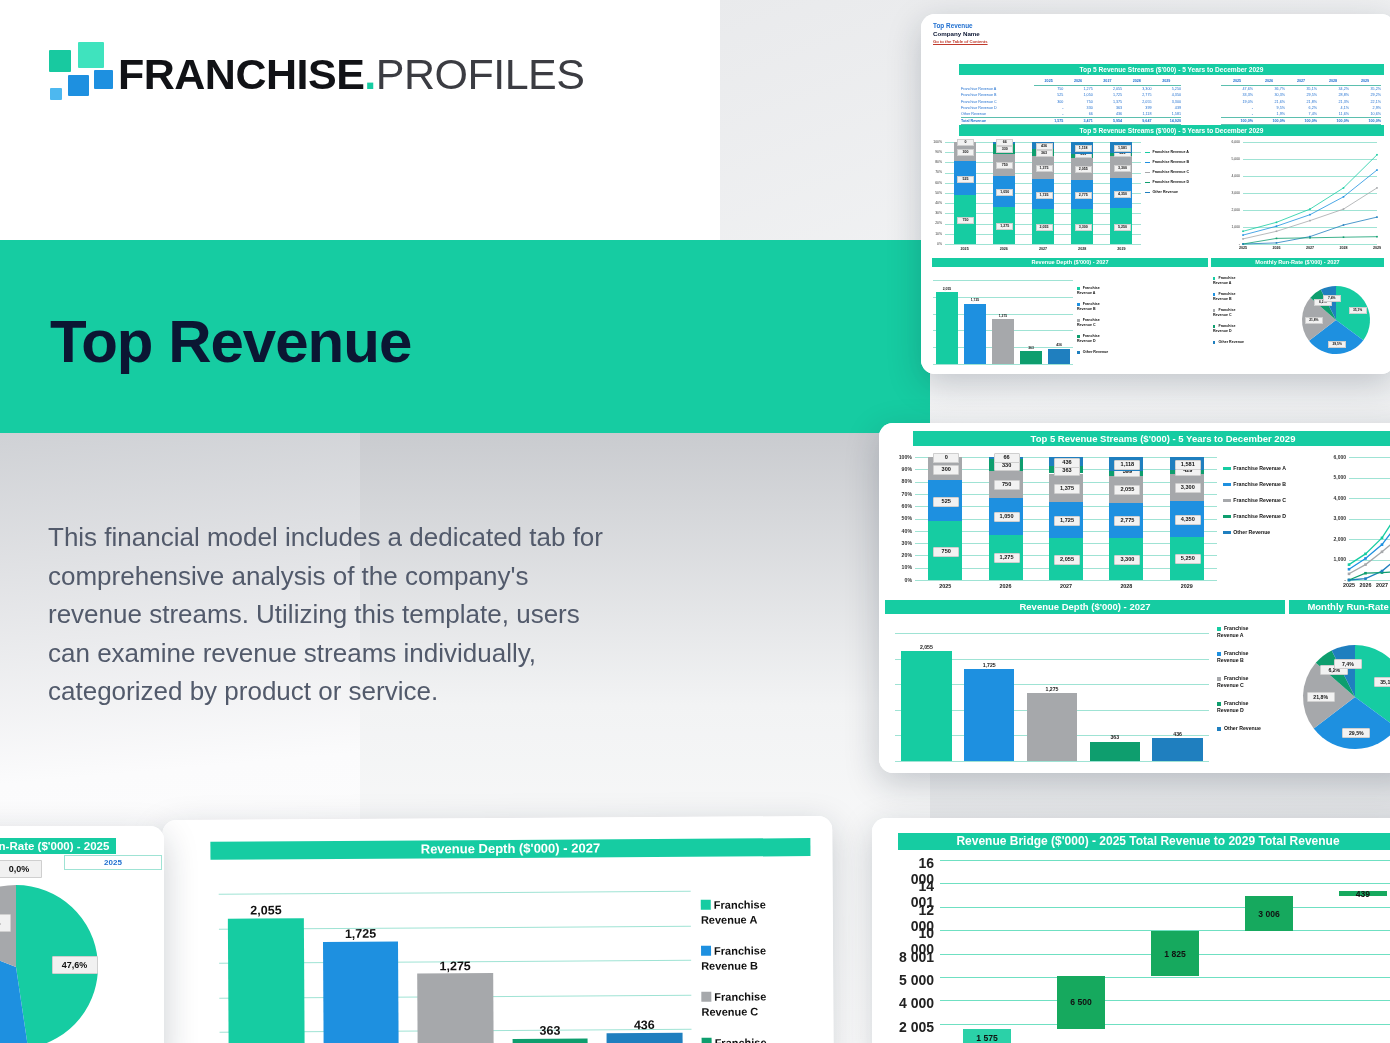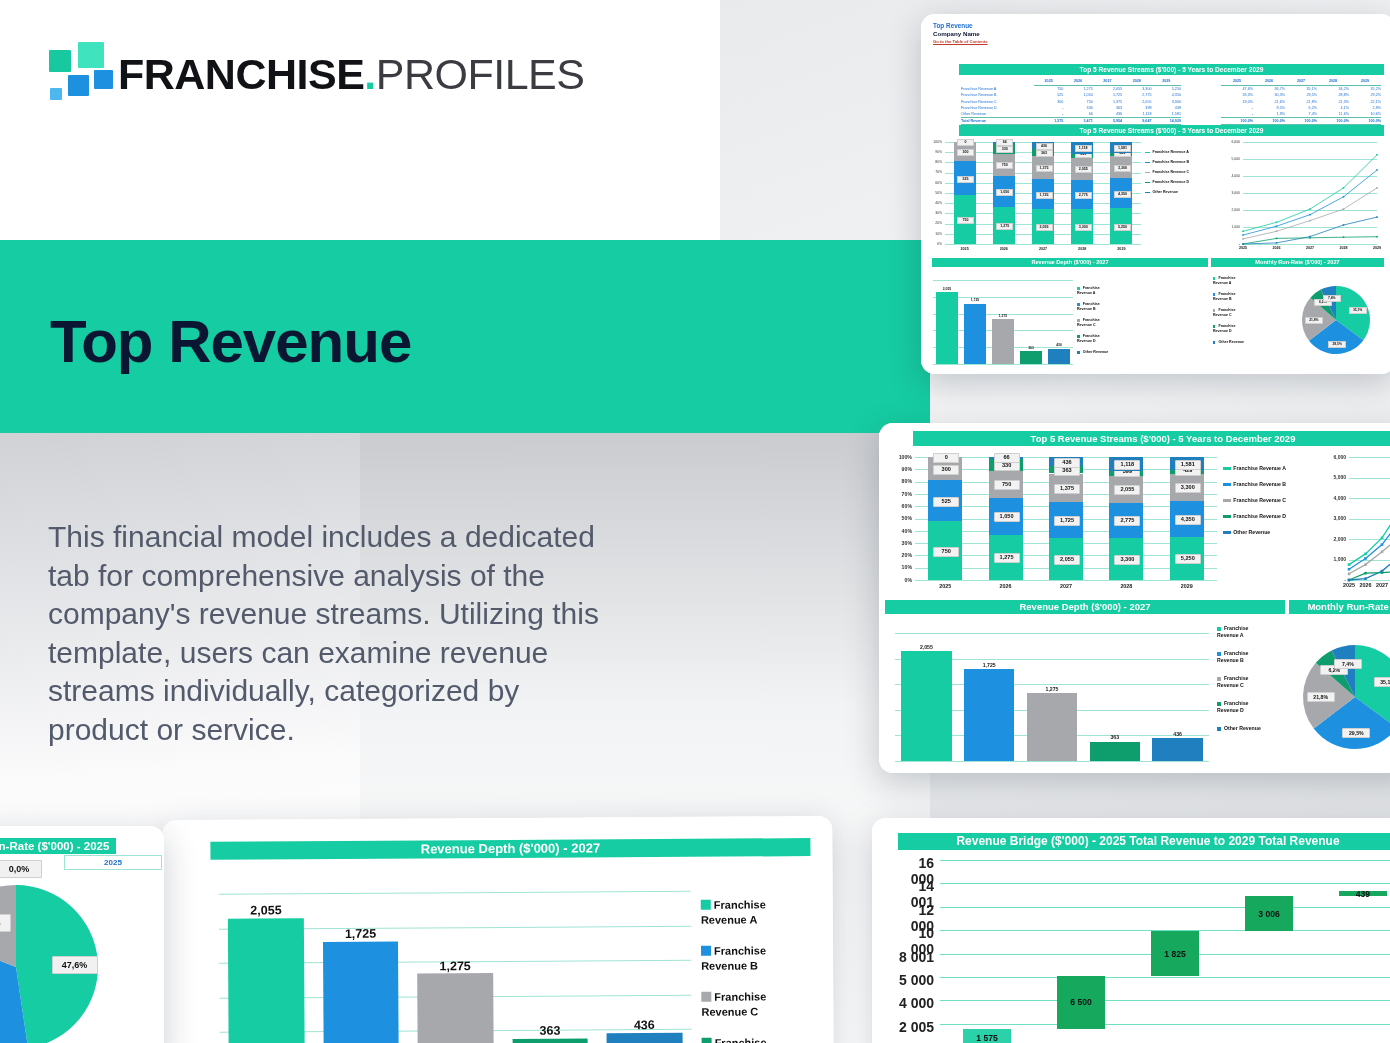--- a/index.html
+++ b/index.html
@@ -26,21 +26,21 @@
   .lt-a{color:#111216;font-weight:700;}
   .lt-dot{color:#16CCA2;font-weight:700;}
   .lt-b{color:#3b3c42;font-weight:400;}
 
   
   .banner{position:absolute;left:0;top:240px;width:930px;height:193px;background:#16CCA2;}
   .banner-title{position:absolute;left:50px;top:312px;font-size:60px;font-weight:700;
     color:#0b1633;letter-spacing:-1px;line-height:60px;}
 
   
-  .body-copy{position:absolute;left:48px;top:518px;width:570px;font-size:30px;
+  .body-copy{position:absolute;left:48px;top:518px;width:570px;font-size:26px;
     line-height:38.5px;color:#525a6b;font-weight:400;}
 
   
   .card{position:absolute;background:#ffffff;border-radius:14px;
     box-shadow:0 10px 34px rgba(20,30,50,.22);overflow:hidden;}
   .sheet{position:absolute;inset:0;background:#ffffff;}
 
   .bandtitle{background:#16CCA2;color:#ffffff;font-weight:700;text-align:center;
     white-space:nowrap;overflow:hidden;}
 

